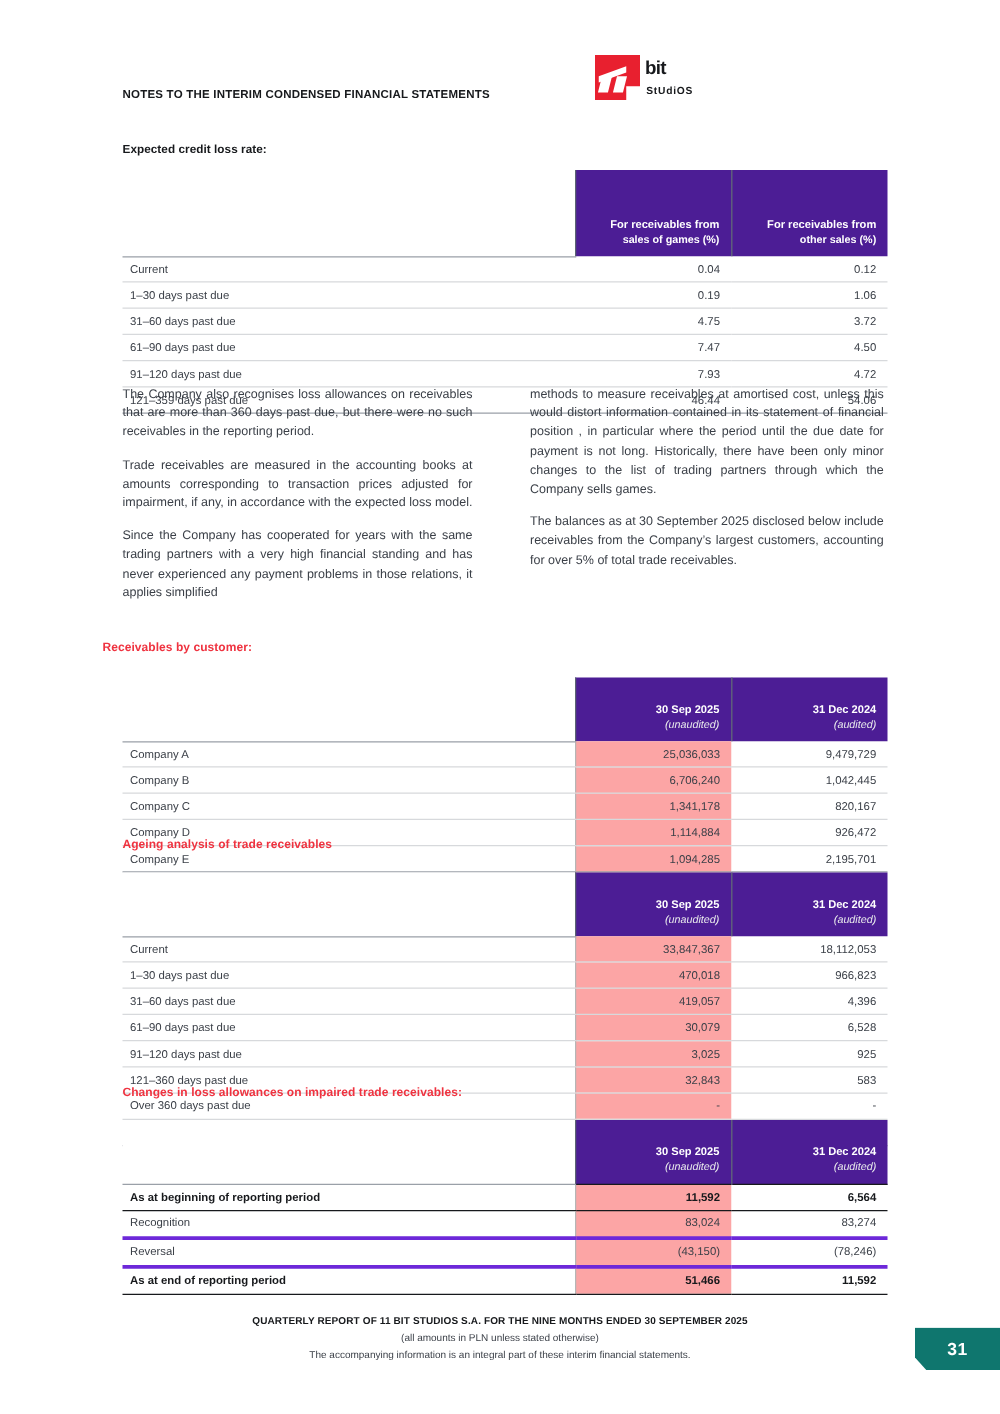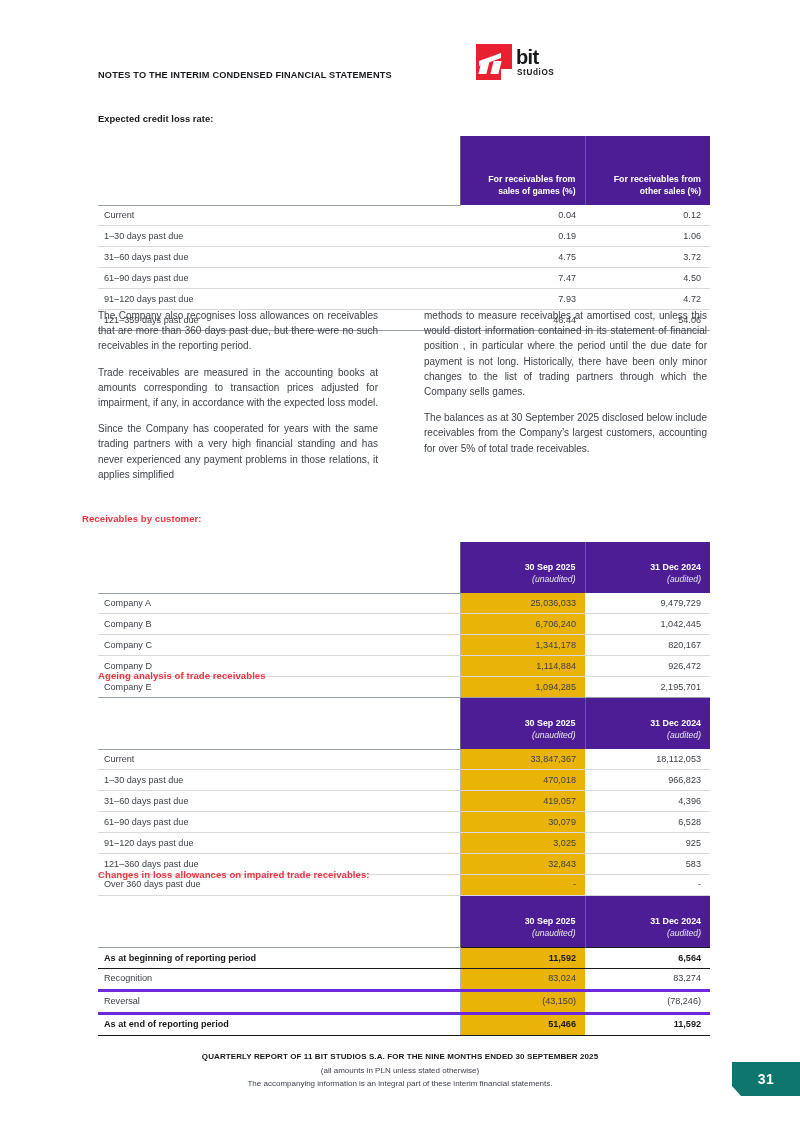--- a/index.html
+++ b/index.html
@@ -61,21 +61,21 @@
   }
   
   .logo-cut-a { left: 4px;  top: 17px; width: 8px;  height: 13px; transform: skewX(-14deg); }
   .logo-cut-b { left: 16px; top: 17px; width: 8px;  height: 13px; transform: skewX(-14deg); }
   .logo-cut-c { left: 3px;  top: 13px; width: 22px; height: 5px;  transform: skewY(-20deg); }
   .logo-notch  { left: 25px; top: 25px; width: 11px; height: 11px; }
   .logo-bit {
     position: absolute;
     left: 40px;
     top: 5px;
-    font-size: 20px;
+    font-size: 15px;
     font-weight: bold;
     letter-spacing: -0.6px;
     color: #17191c;
     line-height: 1;
   }
   .logo-studios {
     position: absolute;
     left: 41px;
     top: 27px;
     font-size: 8.2px;
@@ -142,21 +142,21 @@
   table.fin thead th.short { height: 34px; }
 
   table.fin tbody td {
     padding: 4.5px 9px 4.5px 9px;
     border-bottom: 1px solid #d7d9dc;
     color: #3a3f47;
     line-height: 1.2;
   }
   table.fin tbody td.label { text-align: left; padding-left: 6px; }
   table.fin tbody td.num   { text-align: right; }
-  table.fin tbody td.hl    { background: #eab308; border-left: 1px solid #b6b6b6; }
+  table.fin tbody td.hl    { background: #fca5a5; border-left: 1px solid #b6b6b6; }
 
   table.fin tbody tr.firstrow td { border-top: none; }
   table.fin tbody tr.lastrow td { border-bottom: 1px solid #9aa0a8; }
 
   table.fin tbody tr.bold td {
     font-weight: bold;
     color: #17191c;
     border-top: 1.6px solid #17191c;
     border-bottom: 1.6px solid #17191c;
   }

